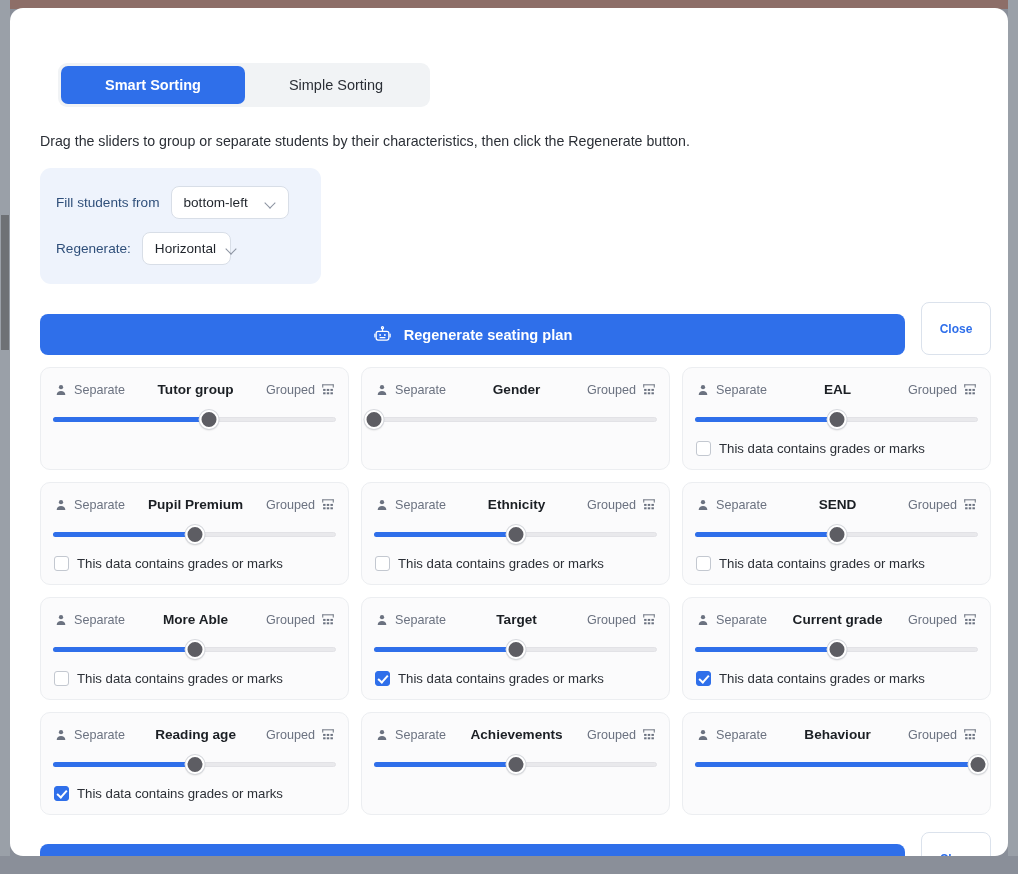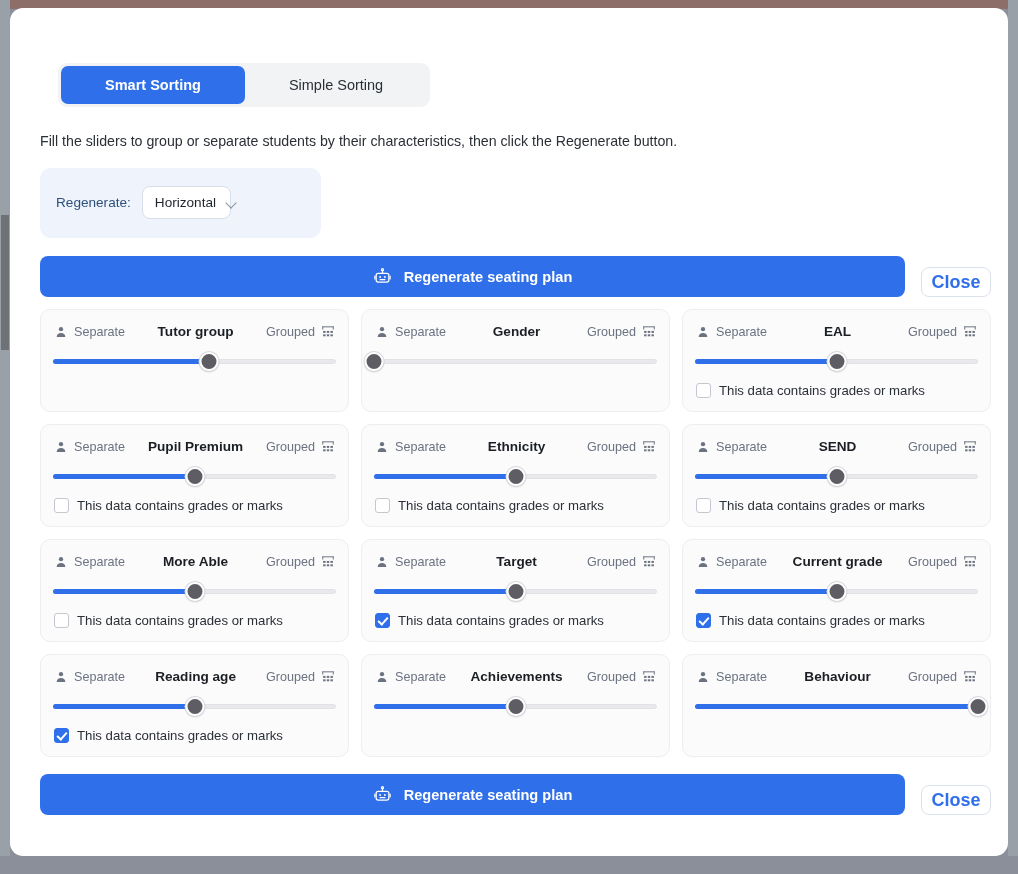--- a/index.html
+++ b/index.html
@@ -133,26 +133,26 @@
     border-radius: 8px;
     font-size: 14.6px;
     font-weight: 700;
     font-family: inherit;
     display: flex; align-items: center; justify-content: center;
     gap: 12px;
     cursor: pointer;
   }
   .btn-close {
     flex: 0 0 auto;
-    width: 70px; height: 30px;
+    width: 70px; height: 53px;
     background: #fff;
     color: #2f6fea;
     border: 1px solid #dbe2ec;
     border-radius: 8px;
-    font-size: 18px;
+    font-size: 12px;
     font-weight: 700;
     font-family: inherit;
     cursor: pointer;
   }
   .robot-icon { display: block; }
 
   
   .cards {
     margin: 4px 0 0 9px;
     width: 951px;
@@ -266,23 +266,30 @@
 <div class="bg-bottom"></div>
 
 <div class="modal">
   <div class="modal-inner">
 
     <div class="tabs">
       <button class="tab active">Smart Sorting</button>
       <button class="tab">Simple Sorting</button>
     </div>
 
-    <div class="instruction">Fill the sliders to group or separate students by their characteristics, then click the Regenerate button.</div>
+    <div class="instruction">Drag the sliders to group or separate students by their characteristics, then click the Regenerate button.</div>
 
     <div class="settings-panel">
+      <div class="settings-row">
+        <span class="settings-label">Fill students from</span>
+        <div class="dropdown w1">
+          <span>bottom-left</span>
+          <span class="chev"></span>
+        </div>
+      </div>
       <div class="settings-row">
         <span class="settings-label">Regenerate:</span>
         <div class="dropdown w2">
           <span>Horizontal</span>
           <span class="chev"></span>
         </div>
       </div>
     </div>
 
     <div class="action-row top">

